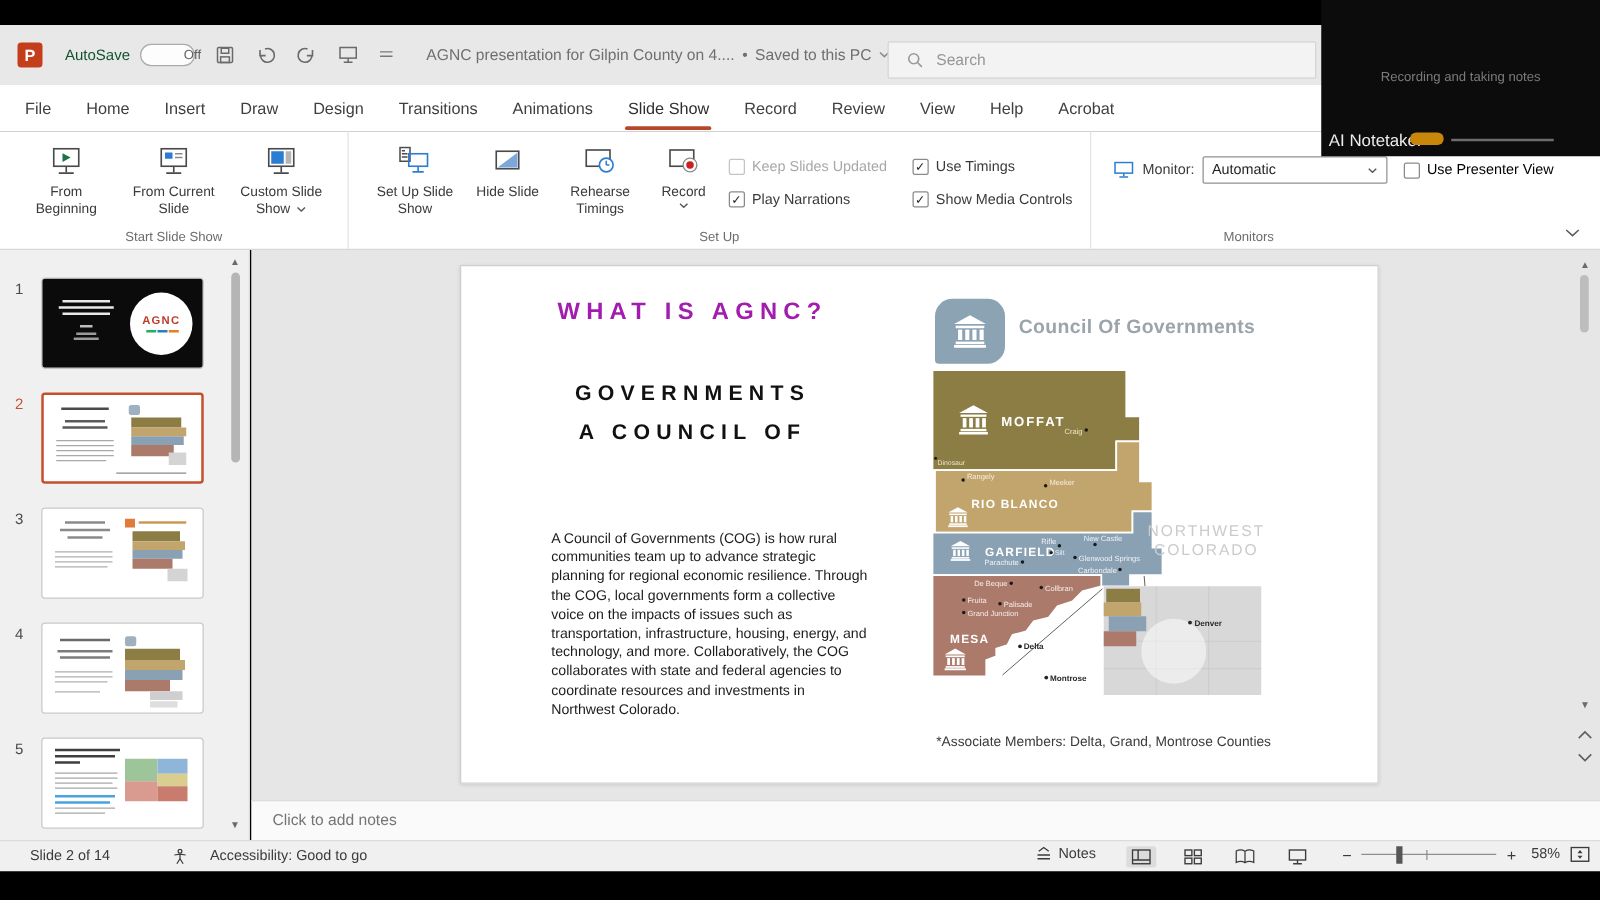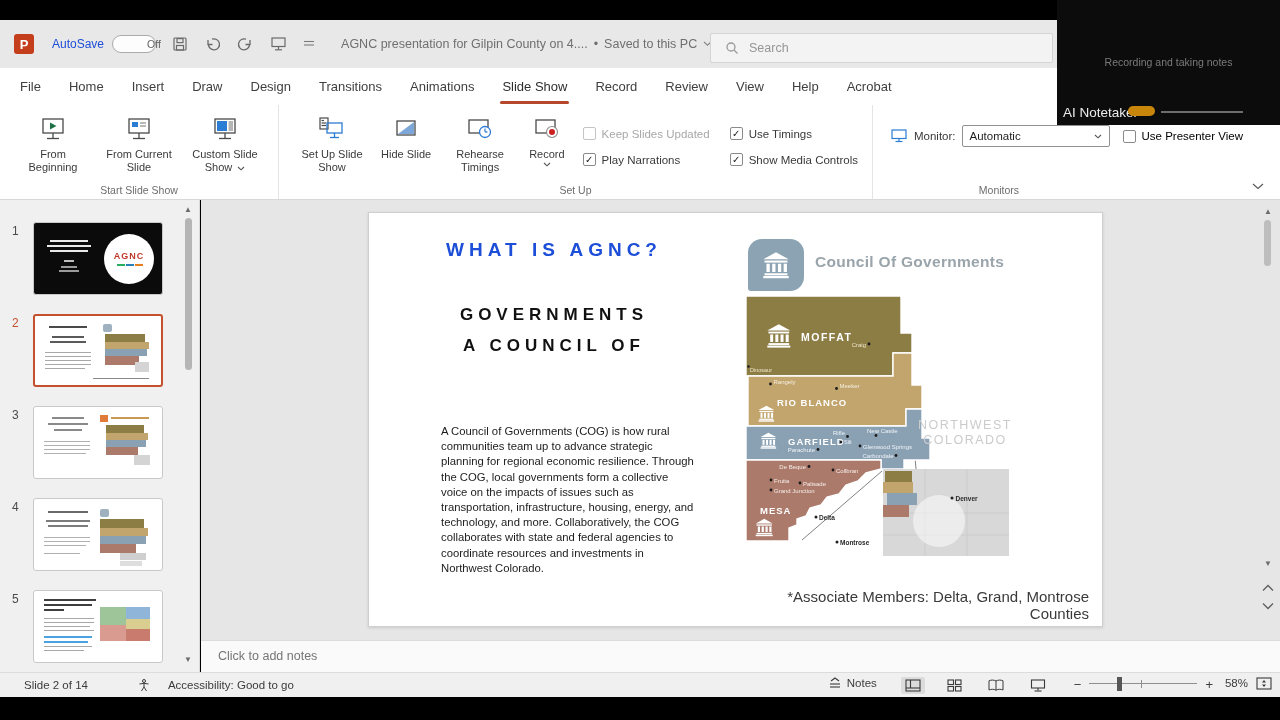--- a/index.html
+++ b/index.html
@@ -3,21 +3,21 @@
 <meta charset="utf-8">
 <style>
   html,body{margin:0;padding:0;background:#000;}
   .screen{position:relative;width:1280px;height:720px;overflow:hidden;background:#000;
           font-family:"Liberation Sans",sans-serif;-webkit-font-smoothing:antialiased;}
   
   .titlebar{position:absolute;left:0;top:20px;width:1280px;height:48px;background:#e8e8e8;
             display:flex;align-items:center;}
   .ppt-logo{width:20px;height:20px;margin-left:14px;border-radius:3px;background:#c43e1c;
             color:#fff;font-weight:bold;font-size:13px;display:flex;align-items:center;justify-content:center;}
-  .autosave-label{font-size:12px;color:#1d4ed8;margin-left:18px;text-align:center;}
+  .autosave-label{font-size:12px;color:#14532d;margin-left:18px;text-align:center;}
   .toggle{width:44px;height:18px;margin-left:8px;border:1px solid #ababab;border-radius:10px;background:#fdfdfd;
           display:flex;align-items:center;padding:0 3px;box-sizing:border-box;gap:27px;}
   .knob{width:12px;height:12px;border-radius:50%;background:#868686;}
   .toggle-state{font-size:10.5px;color:#5f5f5f;margin-left:4px;}
   .qa-btn{margin-left:16px;display:flex;align-items:center;color:#6a6a6a;}
   .title-text{font-size:12.5px;color:#6f6f6f;margin-left:26px;display:flex;align-items:center;gap:6px;white-space:nowrap;}
   .searchbox{position:absolute;left:710px;top:13px;width:343px;height:30px;background:#f3f3f3;
              border:1px solid #d4d4d4;border-radius:2px;display:flex;align-items:center;box-sizing:border-box;}
   .searchbox .ph{font-size:12.5px;color:#969696;margin-left:10px;}
   
@@ -53,25 +53,25 @@
   .slide-num{position:absolute;left:12px;font-size:12px;color:#4a4a4a;}
   .thumb{position:absolute;left:33px;width:130px;height:73px;background:#fff;border:1px solid #c9c9c9;border-radius:3px;box-sizing:border-box;overflow:hidden;}
   .thumb.selected{border:2px solid #c4502e;}
   .thumb.dark{background:#0b0b0b;}
   .sk{position:absolute;}
   
   .canvas{position:absolute;left:201px;top:200px;width:1079px;height:440px;background:#e7e6e6;}
   .slide{position:absolute;left:167px;top:12px;width:733px;height:413px;background:#fff;
          border:1px solid #cfcfcf;box-shadow:0 1px 3px rgba(0,0,0,.12);box-sizing:content-box;}
   .s-title{position:absolute;left:55px;top:26px;width:260px;text-align:center;
-           font-size:19px;font-weight:bold;letter-spacing:5px;color:#1d4ed8;}
+           font-size:19px;font-weight:bold;letter-spacing:5px;color:#a21caf;}
   .s-sub{position:absolute;left:55px;top:86px;width:260px;text-align:center;
          font-size:17px;font-weight:bold;letter-spacing:5px;line-height:31px;color:#111;}
   .s-body{position:absolute;left:72px;top:211px;width:256px;font-size:11.3px;line-height:15.2px;color:#1c1c1c;}
-  .s-foot{position:absolute;left:380px;top:375px;width:340px;text-align:right;font-size:15px;color:#3a3a3a;}
+  .s-foot{position:absolute;left:380px;top:375px;width:340px;text-align:left;font-size:11px;color:#3a3a3a;}
   .cog-icon{position:absolute;left:379px;top:26px;width:56px;height:52px;background:#8ca3b3;
             border-radius:14px 14px 14px 3px;display:flex;align-items:center;justify-content:center;}
   .cog-label{position:absolute;left:446px;top:40px;font-size:15.5px;font-weight:bold;color:#9aa4ab;letter-spacing:.3px;}
   .mapsvg{position:absolute;left:0;top:0;}
   
   .notespane{position:absolute;left:201px;top:640px;width:1079px;height:32px;background:#fafafa;border-top:1px solid #dcdcdc;box-sizing:border-box;}
   .notespane .ph{font-size:12.5px;color:#757575;margin:8px 0 0 17px;}
   .statusbar{position:absolute;left:0;top:672px;width:1280px;height:25px;background:#f0f0f0;border-top:1px solid #dcdcdc;
              display:flex;align-items:center;font-size:11.5px;color:#3b3b3b;box-sizing:border-box;}
   .sb-right{margin-left:auto;display:flex;align-items:flex-start;gap:8px;margin-right:8px;}

